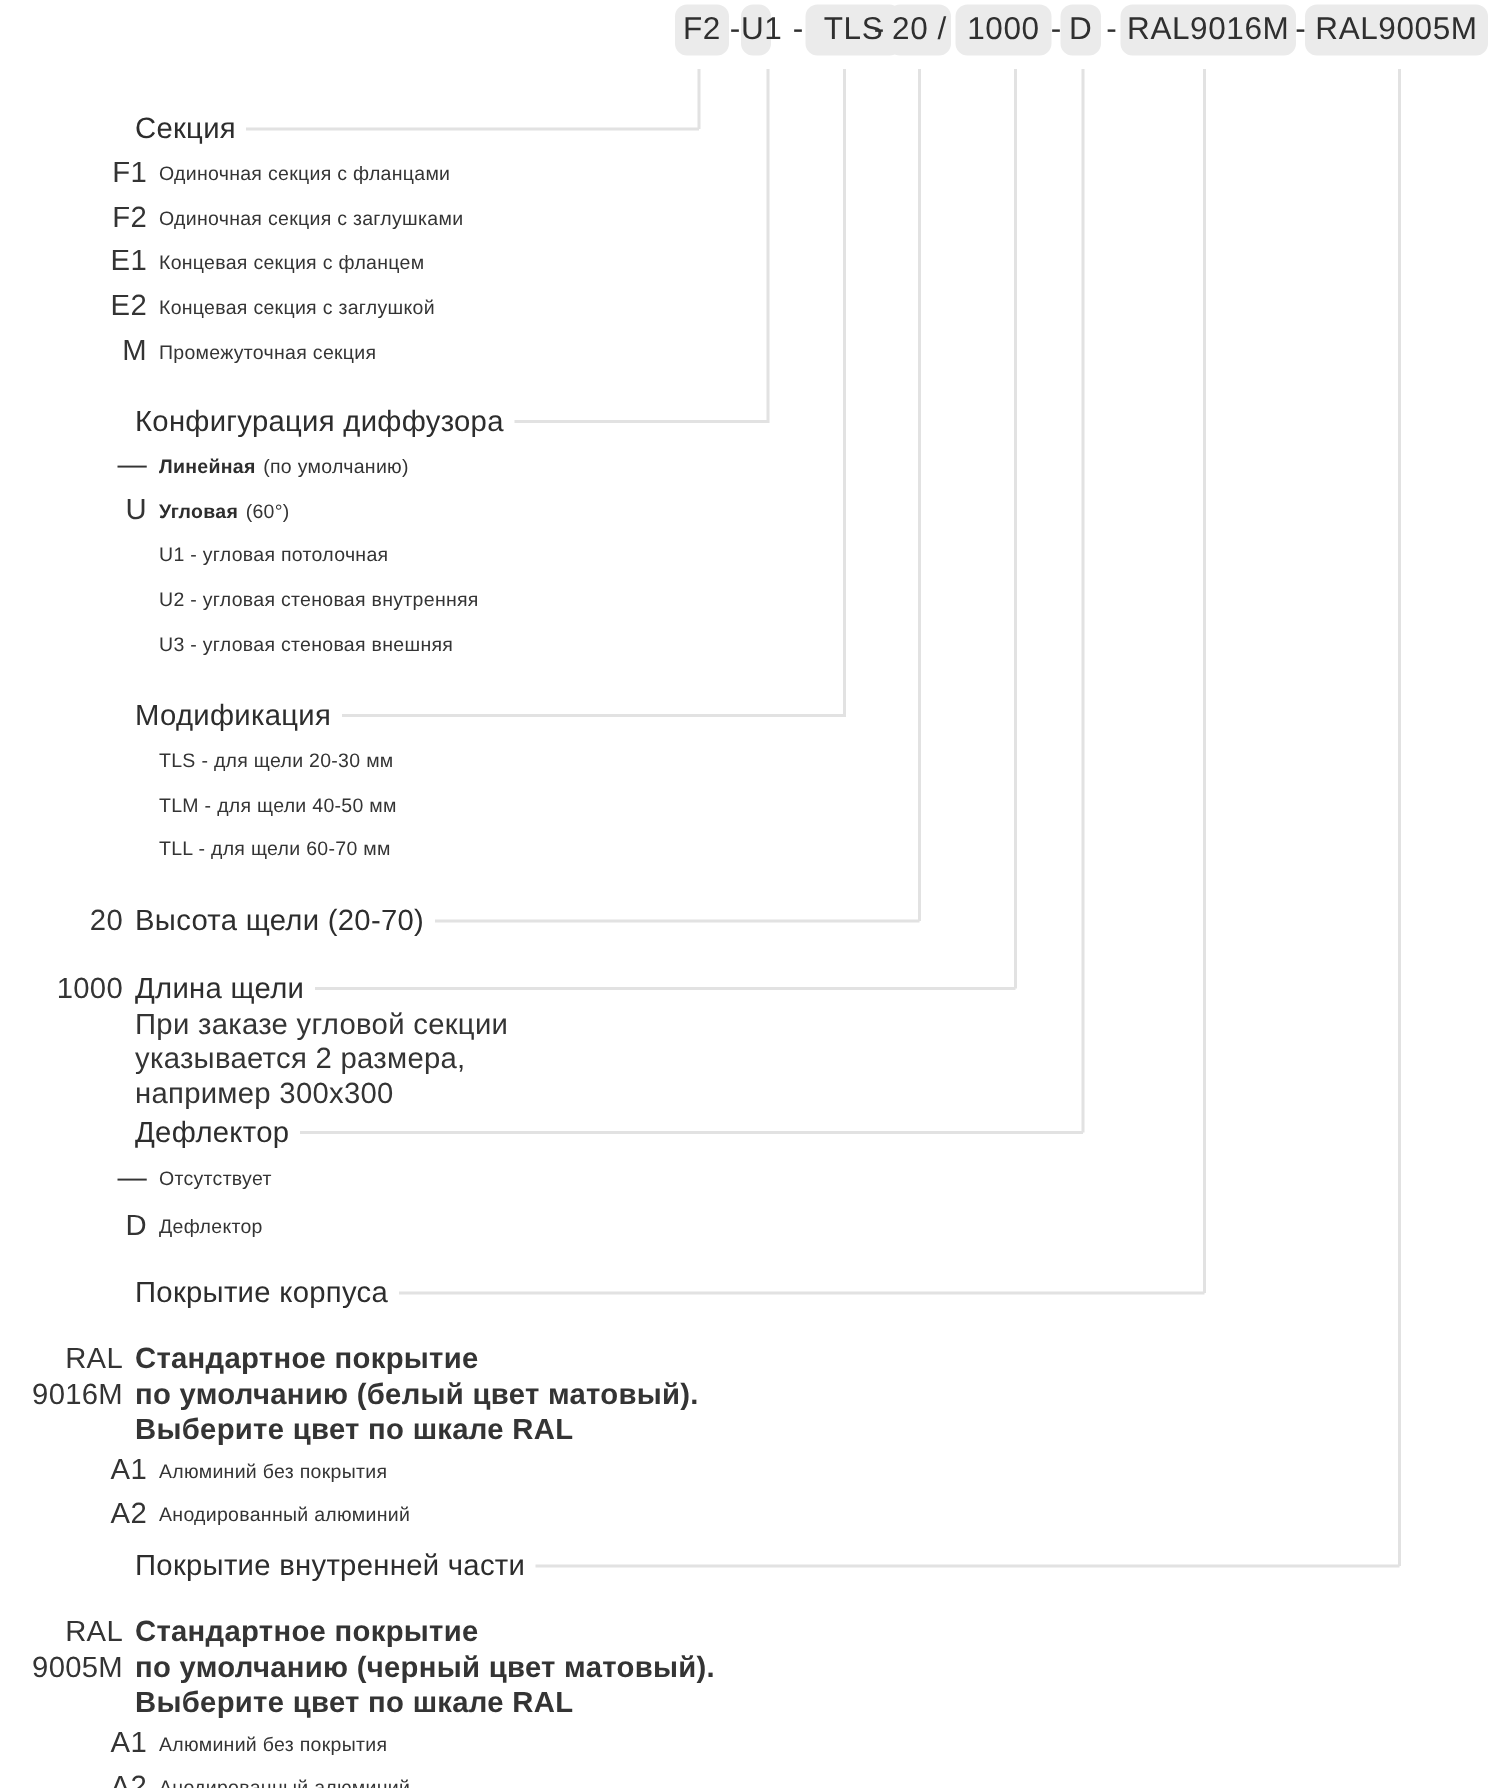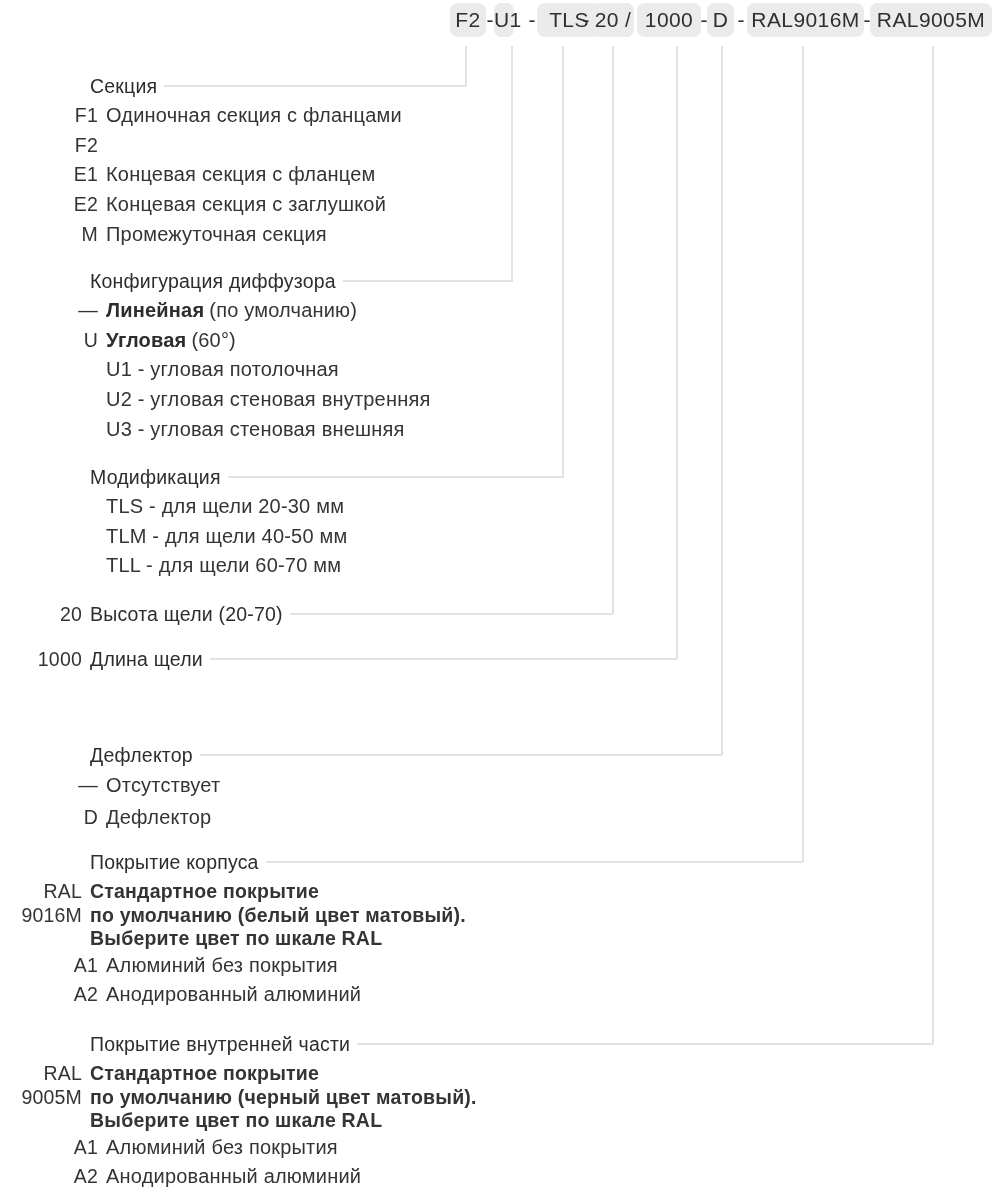--- a/index.html
+++ b/index.html
@@ -25,25 +25,25 @@
   
   .vline{position:absolute;top:46px;width:2px;background:#e2e2e2;}
   .hline{flex:1;height:2px;background:#e2e2e2;margin-left:7px;}
   
   .sec{position:absolute;left:0;}
   .hrow{display:flex;align-items:center;height:30px;}
   .code{width:82px;flex:none;text-align:right;font-size:19.5px;letter-spacing:.2px;color:#343434;white-space:nowrap;}
   .title{margin-left:8px;font-weight:normal;font-size:19.5px;letter-spacing:.2px;color:#2d2d2d;white-space:nowrap;}
   .irow{display:flex;align-items:center;height:29.6px;padding-left:16px;}
   .irow-tall{height:31.4px;}
-  .itext{margin-left:8px;font-size:20px;letter-spacing:.2px;white-space:nowrap;}
+  .itext{margin-left:8px;font-size:13px;letter-spacing:.2px;white-space:nowrap;}
   .itext b{color:#2d2d2d;}
   .after{margin-left:5px;}
   .note{margin-left:90px;margin-top:-2px;font-size:19.5px;letter-spacing:.2px;line-height:23px;}
-  .cdrow{display:flex;margin-top:3px;}
+  .cdrow{display:flex;margin-top:18px;}
   .cdcode{width:82px;flex:none;text-align:right;font-size:19.5px;letter-spacing:.2px;line-height:23.5px;white-space:nowrap;}
   .cddesc{margin-left:8px;font-size:19.5px;letter-spacing:.2px;line-height:23.5px;white-space:nowrap;font-weight:bold;}
 </style>
 </head>
 <body>
 
 <div id="canvas">
 
   <div>
     <span class="seg" style="left:450px;width:36px">F2</span>
@@ -76,20 +76,21 @@
       <span class="code"></span>
       <span class="title">Секция</span>
       <span class="hline"></span>
     </div>
     <div class="irow">
       <span class="code">F1</span>
       <span class="itext">Одиночная секция с фланцами</span>
     </div>
     <div class="irow">
       <span class="code">F2</span>
+      <span class="itext">Одиночная секция с заглушками</span>
     </div>
     <div class="irow">
       <span class="code">E1</span>
       <span class="itext">Концевая секция с фланцем</span>
     </div>
     <div class="irow">
       <span class="code">E2</span>
       <span class="itext">Концевая секция с заглушкой</span>
     </div>
     <div class="irow">
@@ -153,20 +154,25 @@
       <span class="hline"></span>
     </div>
   </div>
 
   <div class="sec" style="top:644px">
     <div class="hrow" style="width:677px">
       <span class="code">1000</span>
       <span class="title">Длина щели</span>
       <span class="hline"></span>
     </div>
+    <div class="note">
+      <div>При заказе угловой секции</div>
+      <div>указывается 2 размера,</div>
+      <div>например 300x300</div>
+    </div>
   </div>
 
   <div class="sec" style="top:740px">
     <div class="hrow" style="width:722px">
       <span class="code"></span>
       <span class="title">Дефлектор</span>
       <span class="hline"></span>
     </div>
     <div class="irow irow-tall">
       <span class="code">—</span>

